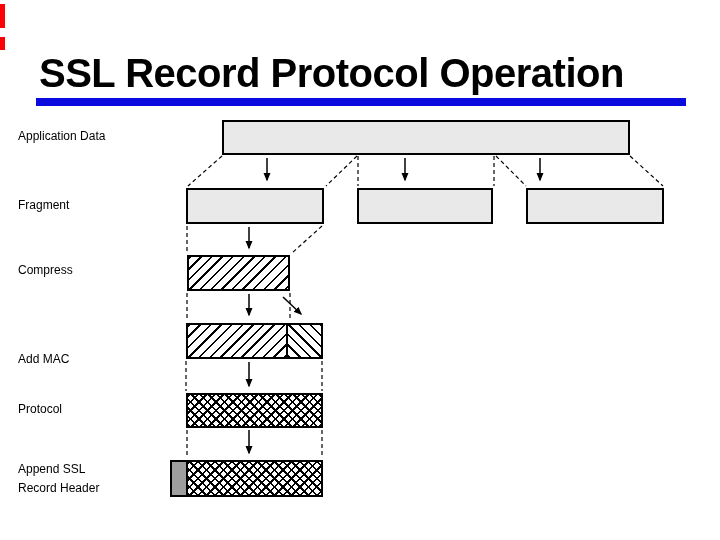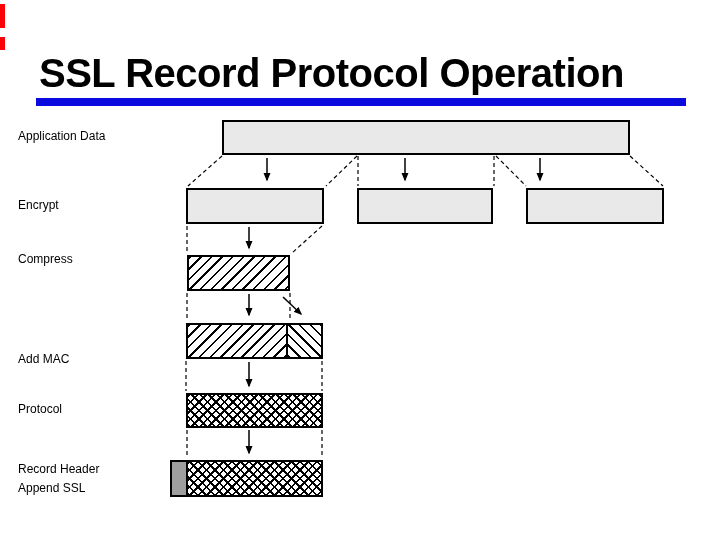--- a/index.html
+++ b/index.html
@@ -33,48 +33,48 @@
   .hatch-back{background-color:#fff;
     background-image:repeating-linear-gradient(45deg,#000 0 1.7px,transparent 1.7px 7.5px);}
   .crosshatch{background-color:#fff;
     background-image:repeating-linear-gradient(45deg,#000 0 1.6px,transparent 1.6px 6px),
                      repeating-linear-gradient(135deg,#000 0 1.6px,transparent 1.6px 6px);}
   .mac-left{flex:1 1 auto;}
   .mac-right{width:33px;border-left:2px solid #000;}
 
   
   .lbl{position:absolute;left:18px;font-size:12px;color:#000;white-space:nowrap;line-height:19px;}
-  .lbl-app{top:127px;} .lbl-frag{top:196px;} .lbl-comp{top:250px;}
+  .lbl-app{top:127px;} .lbl-frag{top:196px;} .lbl-comp{top:261px;}
   .lbl-mac{top:350px;} .lbl-enc{top:400px;} .lbl-append{top:460px;}
 
   svg.connectors{position:absolute;left:0;top:0;width:720px;height:540px;pointer-events:none;}
   svg .dash{stroke:#000;stroke-width:1.2;stroke-dasharray:4 3;fill:none;}
   svg .arrow{stroke:#000;stroke-width:1.5;fill:none;}
 </style>
 </head>
 <body>
 
 <div class="slide">
 
   <div class="red-mark red-mark-1"></div>
   <div class="red-mark red-mark-2"></div>
 
   <h1 class="title">SSL Record Protocol Operation</h1>
   <div class="title-rule"></div>
 
   <div>
 
     <div class="lbl lbl-app">Application Data</div>
-    <div class="lbl lbl-frag">Encrypt</div>
+    <div class="lbl lbl-frag">Fragment</div>
     <div class="lbl lbl-comp">Compress</div>
     <div class="lbl lbl-mac">Add MAC</div>
     <div class="lbl lbl-enc">Protocol</div>
     <div class="lbl lbl-append">
+      <div>Append SSL</div>
       <div>Record Header</div>
-      <div>Append SSL</div>
     </div>
 
     <div class="box box-app"></div>
     <div class="box box-frag1"></div>
     <div class="box box-frag2"></div>
     <div class="box box-frag3"></div>
     <div class="box box-compress hatch-fwd"></div>
     <div class="box box-addmac">
       <div class="mac-left hatch-fwd"></div>
       <div class="mac-right hatch-back"></div>

